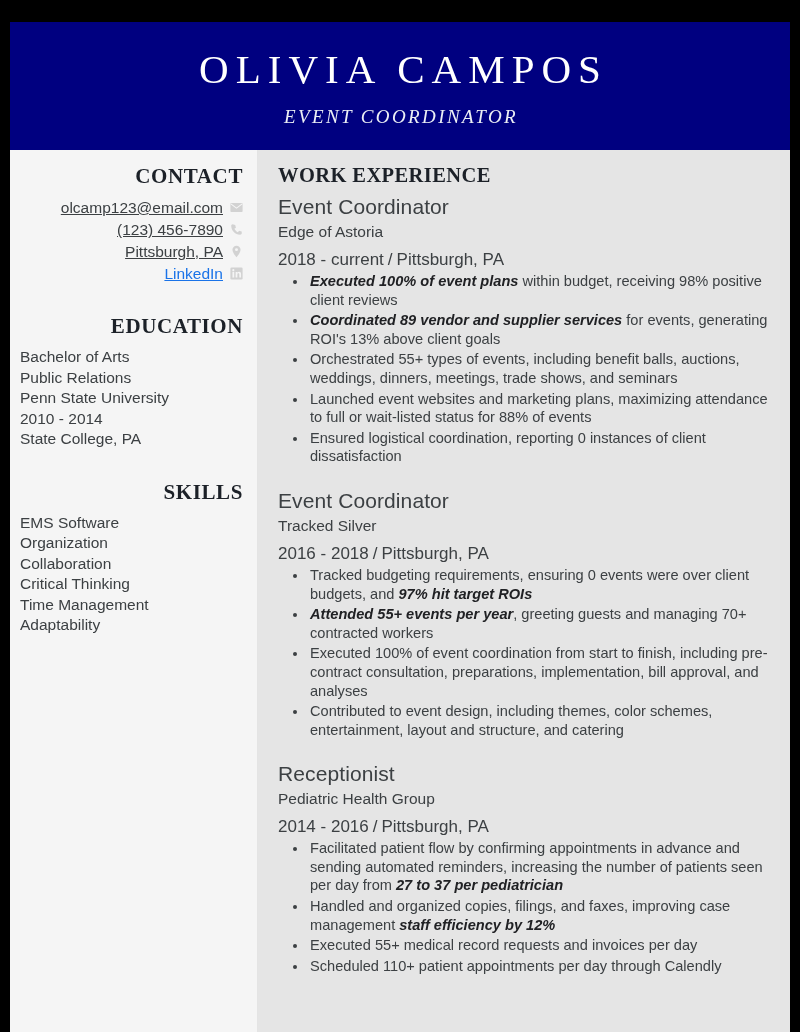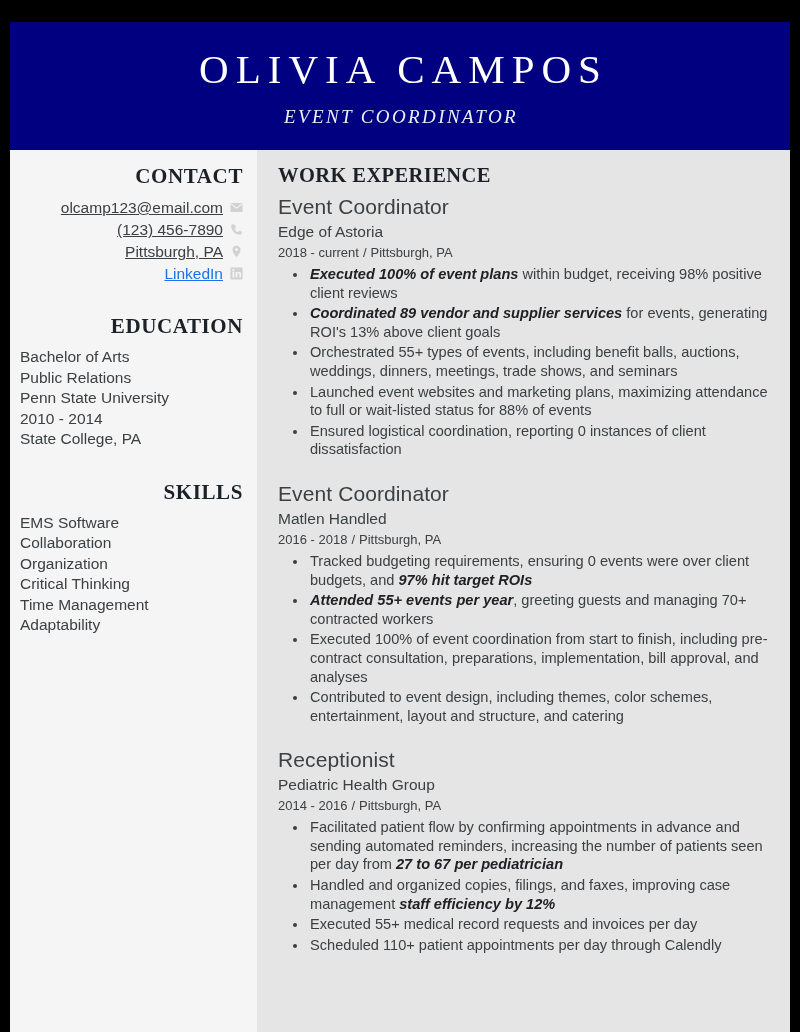--- a/index.html
+++ b/index.html
@@ -132,24 +132,25 @@
     font-weight: 400;
     line-height: 28px;
     letter-spacing: 0.1px;
   }
   .job-company {
     font-size: 15.5px;
     color: #3c4043;
     line-height: 21px;
   }
   .job-meta {
-    font-size: 13px;
+    font-size: 17px;
     color: #3c4043;
     line-height: 22px;
     margin-bottom: 1px;
+    margin-top: 7px;
   }
   .job-meta .sep { padding: 0 4px; }
   ul.bullets {
     margin: 0 0 0 0;
     padding: 0 0 0 30px;
     list-style: disc;
   }
   ul.bullets li {
     font-size: 14.6px;
     color: #3c4043;
@@ -220,22 +221,22 @@
           <div class="side-line">Bachelor of Arts</div>
           <div class="side-line">Public Relations</div>
           <div class="side-line">Penn State University</div>
           <div class="side-line">2010 - 2014</div>
           <div class="side-line">State College, PA</div>
         </div>
 
       <div class="side-h sp">SKILLS</div>
       <div id="skills-list">
           <div class="side-line">EMS Software</div>
+          <div class="side-line">Organization</div>
           <div class="side-line">Collaboration</div>
-          <div class="side-line">Organization</div>
           <div class="side-line">Critical Thinking</div>
           <div class="side-line">Time Management</div>
           <div class="side-line">Adaptability</div>
         </div>
     </div>
 
     <div class="main">
       <div class="main-h">WORK EXPERIENCE</div>
       <div id="jobs-list">
           <div class="job">
@@ -246,36 +247,36 @@
               <li><span class="hl">Executed 100% of event plans</span> within budget, receiving 98% positive client reviews</li>
               <li><span class="hl">Coordinated 89 vendor and supplier services</span> for events, generating ROI's 13% above client goals</li>
               <li>Orchestrated 55+ types of events, including benefit balls, auctions, weddings, dinners, meetings, trade shows, and seminars</li>
               <li>Launched event websites and marketing plans, maximizing attendance to full or wait-listed status for 88% of events</li>
               <li>Ensured logistical coordination, reporting 0 instances of client dissatisfaction</li>
             </ul>
           </div>
           <div class="job-gap"></div>
           <div class="job">
             <div class="job-title">Event Coordinator</div>
-            <div class="job-company">Matlen Handled</div>
+            <div class="job-company">Tracked Silver</div>
             <div class="job-meta"><span>2016 - 2018</span><span class="sep">/</span><span>Pittsburgh, PA</span></div>
             <ul class="bullets">
               <li>Tracked budgeting requirements, ensuring 0 events were over client budgets, and <span class="hl">97% hit target ROIs</span></li>
               <li><span class="hl">Attended 55+ events per year</span>, greeting guests and managing 70+ contracted workers</li>
               <li>Executed 100% of event coordination from start to finish, including pre-contract consultation, preparations, implementation, bill approval, and analyses</li>
               <li>Contributed to event design, including themes, color schemes, entertainment, layout and structure, and catering</li>
             </ul>
           </div>
           <div class="job-gap"></div>
           <div class="job">
             <div class="job-title">Receptionist</div>
             <div class="job-company">Pediatric Health Group</div>
             <div class="job-meta"><span>2014 - 2016</span><span class="sep">/</span><span>Pittsburgh, PA</span></div>
             <ul class="bullets">
-              <li>Facilitated patient flow by confirming appointments in advance and sending automated reminders, increasing the number of patients seen per day from <span class="hl">27 to 67 per pediatrician</span></li>
+              <li>Facilitated patient flow by confirming appointments in advance and sending automated reminders, increasing the number of patients seen per day from <span class="hl">27 to 37 per pediatrician</span></li>
               <li>Handled and organized copies, filings, and faxes, improving case management <span class="hl">staff efficiency by 12%</span></li>
               <li>Executed 55+ medical record requests and invoices per day</li>
               <li>Scheduled 110+ patient appointments per day through Calendly</li>
             </ul>
           </div>
         </div>
     </div>
 
   </div>
 </div>

